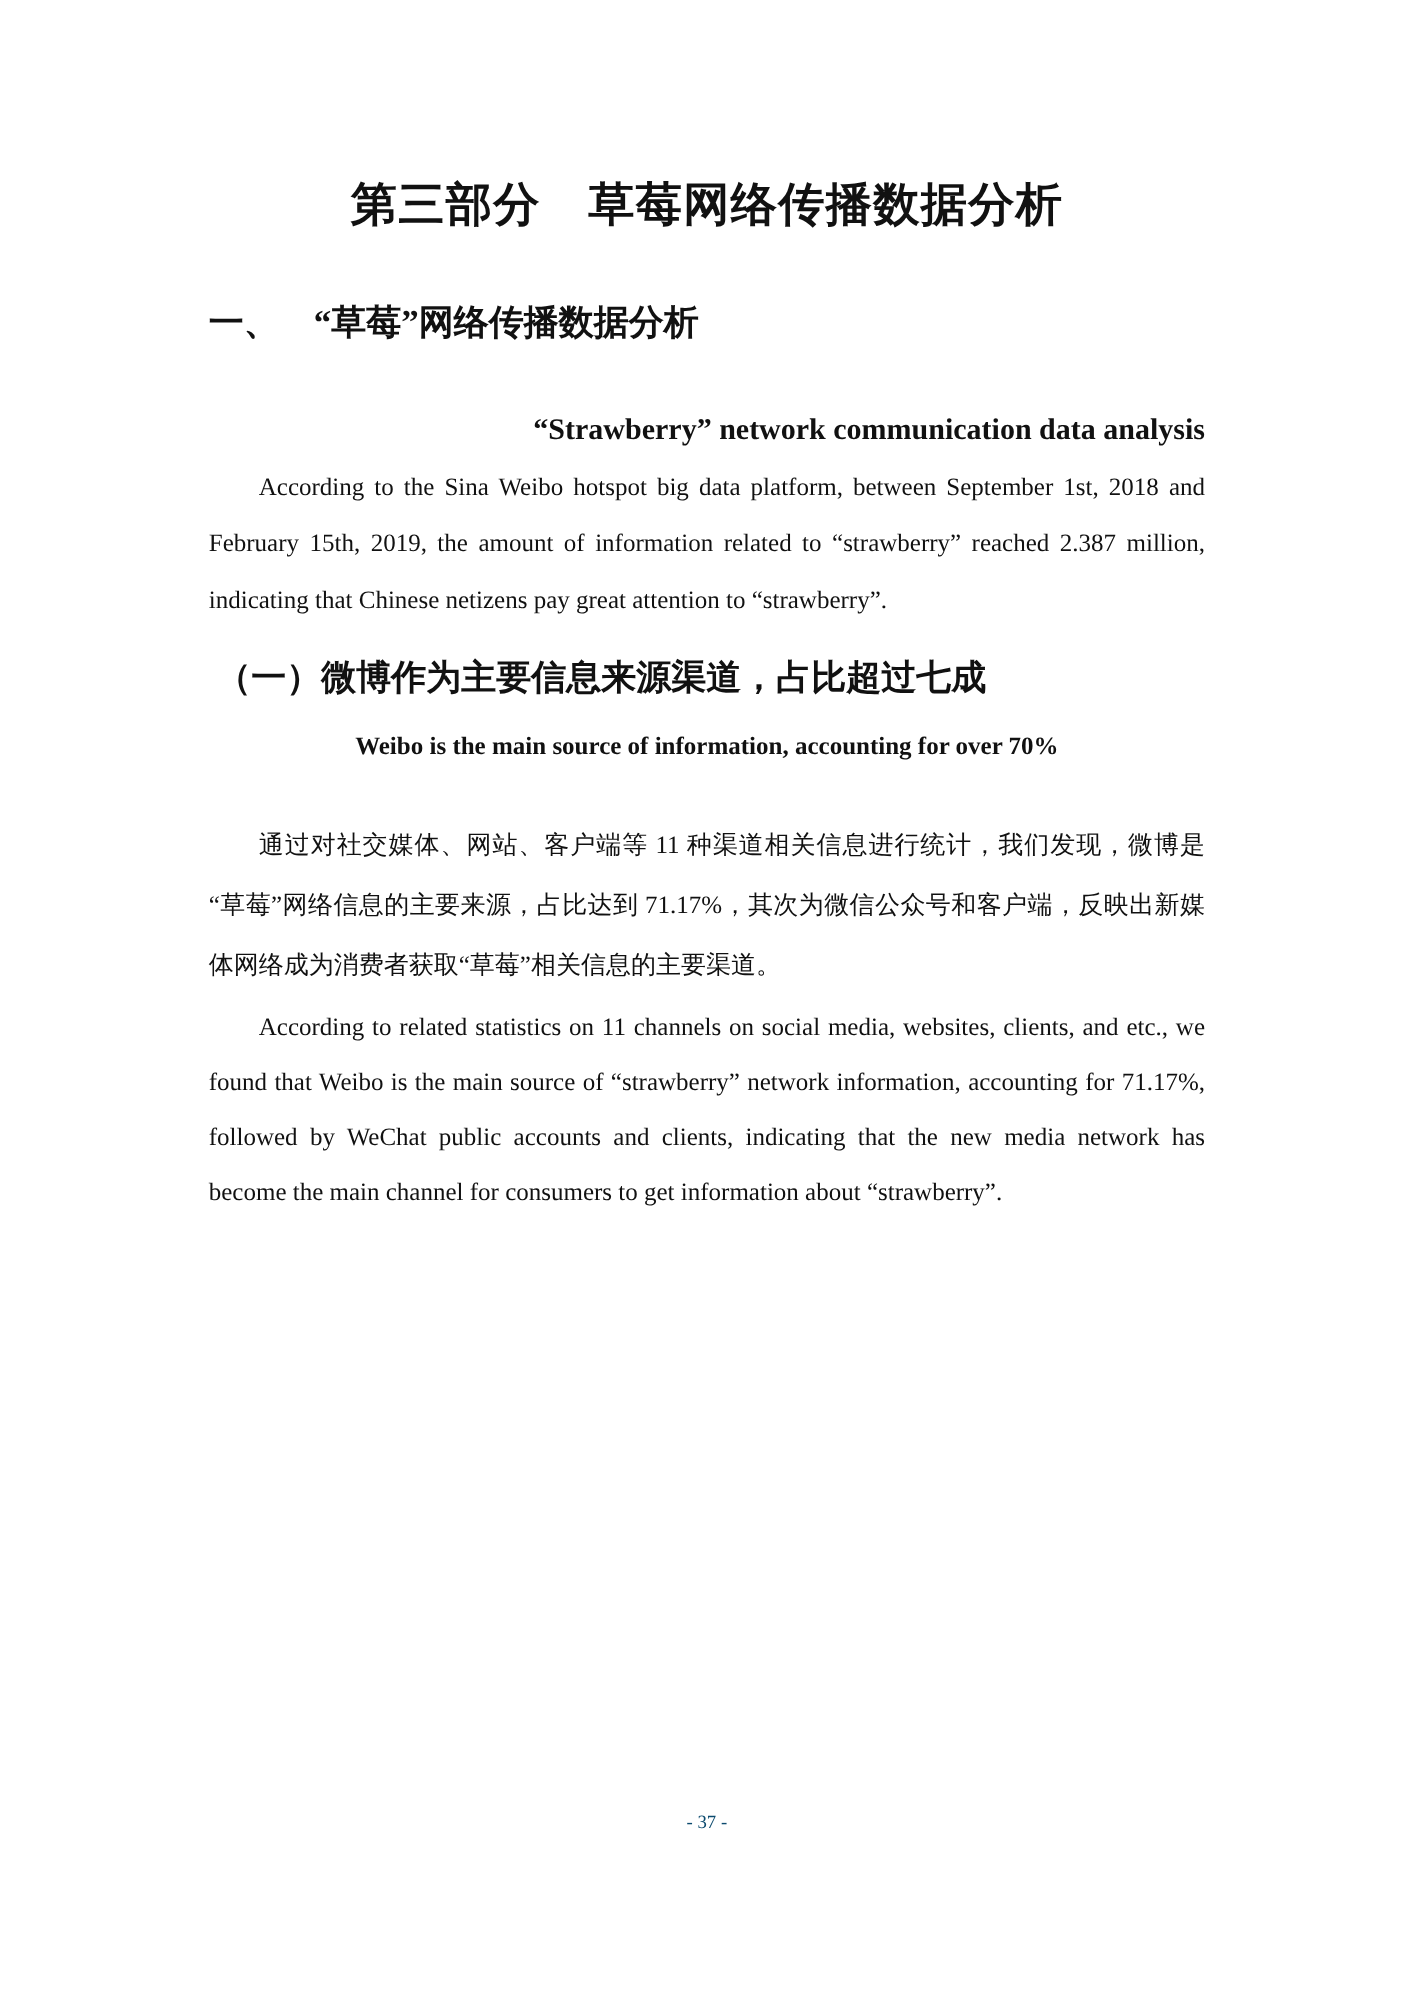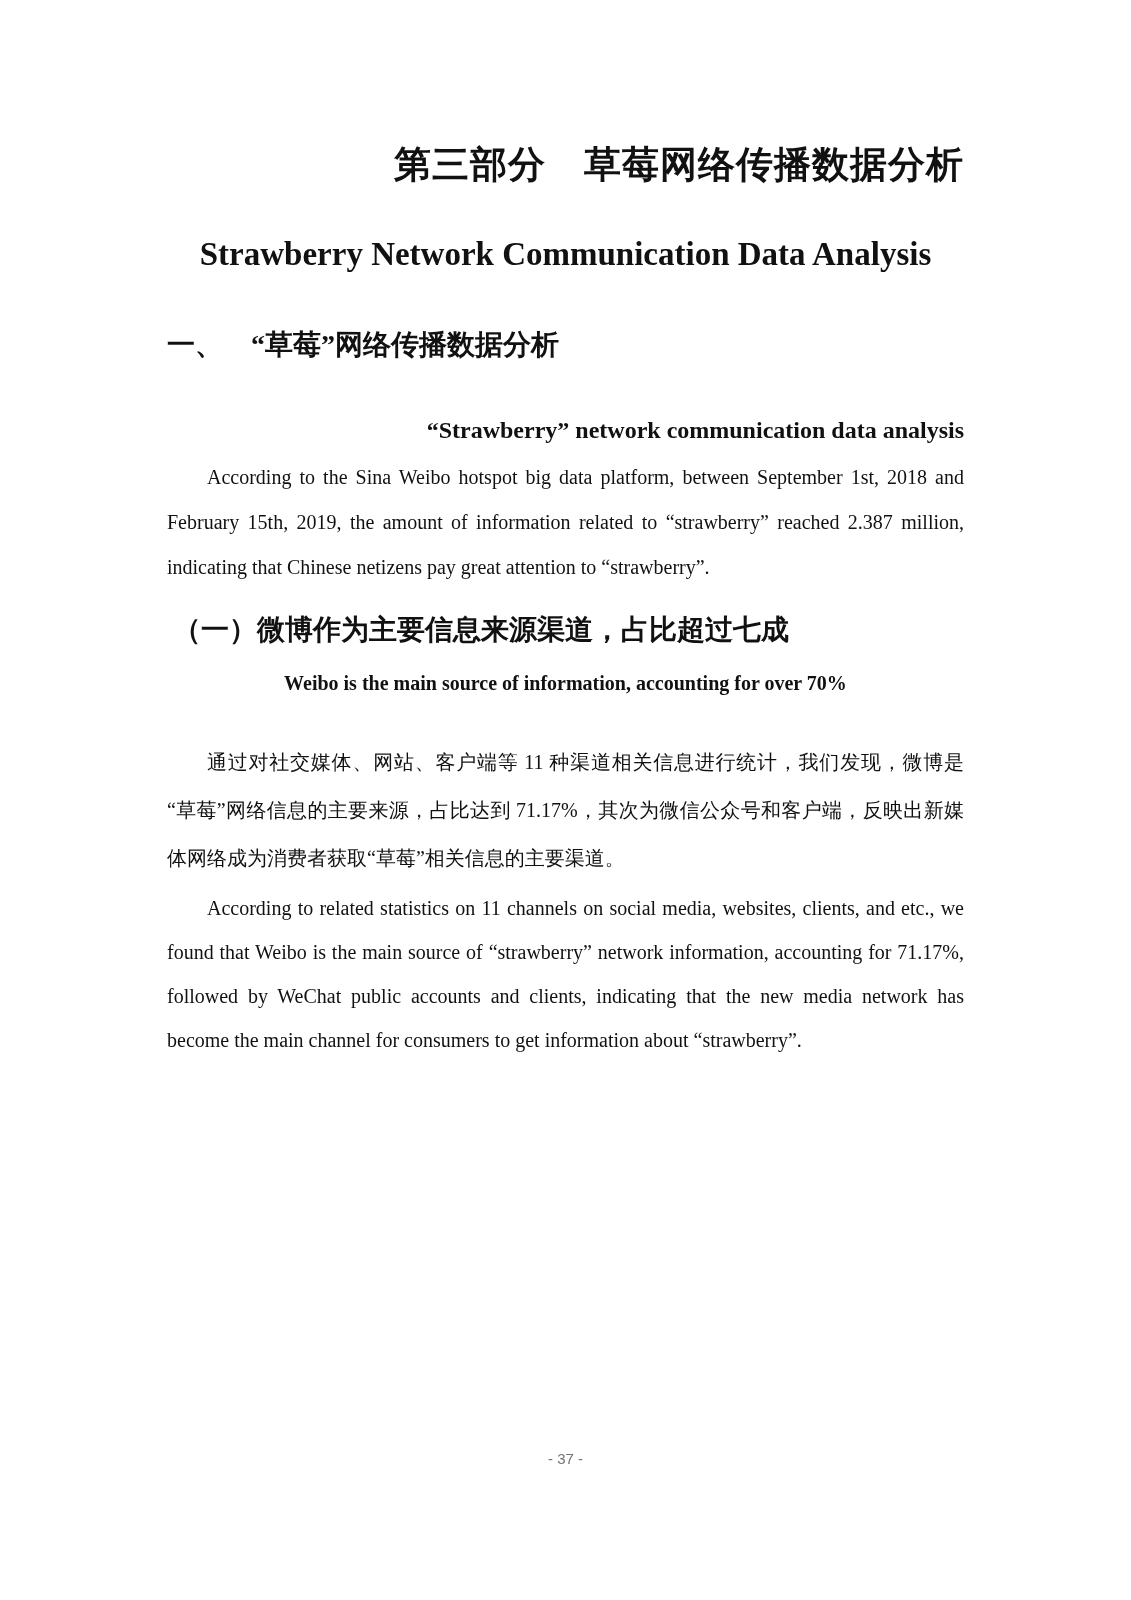--- a/index.html
+++ b/index.html
@@ -17,21 +17,21 @@
     padding: 140px 167px 0 167px;
     color: #111111;
     font-family: "Liberation Serif", "DejaVu Serif", serif;
     overflow: hidden;
   }
   .title-zh {
     margin: 0;
     font-size: 37px;
     font-weight: 700;
     line-height: 1.35;
-    text-align: right;
+    text-align: center;
     letter-spacing: 1px;
   }
   .title-en {
     margin: 42px 0 0 0;
     font-size: 33px;
     font-weight: 700;
     line-height: 1.35;
     text-align: center;
   }
   .section-heading-zh {
@@ -88,33 +88,32 @@
     margin-top: 4px;
     line-height: 44px;
     text-indent: 2em;
   }
   .footer {
     position: absolute;
     left: 0;
     top: 1450px;
     width: 100%;
     text-align: center;
-    font-family: Liberation Sans, sans-serif;
+    font-family: Liberation Serif, serif;
     font-size: 15px;
-    color: #737373;
+    color: #0c4a6e;
   }
 </style>
 </head>
 <body>
 
 <div class="page">
 
   <h1 class="title-zh">第三部分　草莓网络传播数据分析</h1>
 
-  <h2 class="title-en">Strawberry Network Communication Data Analysis</h2>
 
   <h3 class="section-heading-zh">一、　“草莓”网络传播数据分析</h3>
 
   <h4 class="section-heading-en">“Strawberry” network communication data analysis</h4>
 
 
   <p class="para para-en-1">According to the Sina Weibo hotspot big data platform, between September 1st, 2018 and February 15th, 2019, the amount of information related to “strawberry” reached 2.387 million, indicating that Chinese netizens pay great attention to “strawberry”.</p>
 
   <h5 class="subsection-heading-zh">（一）微博作为主要信息来源渠道，占比超过七成</h5>
 

